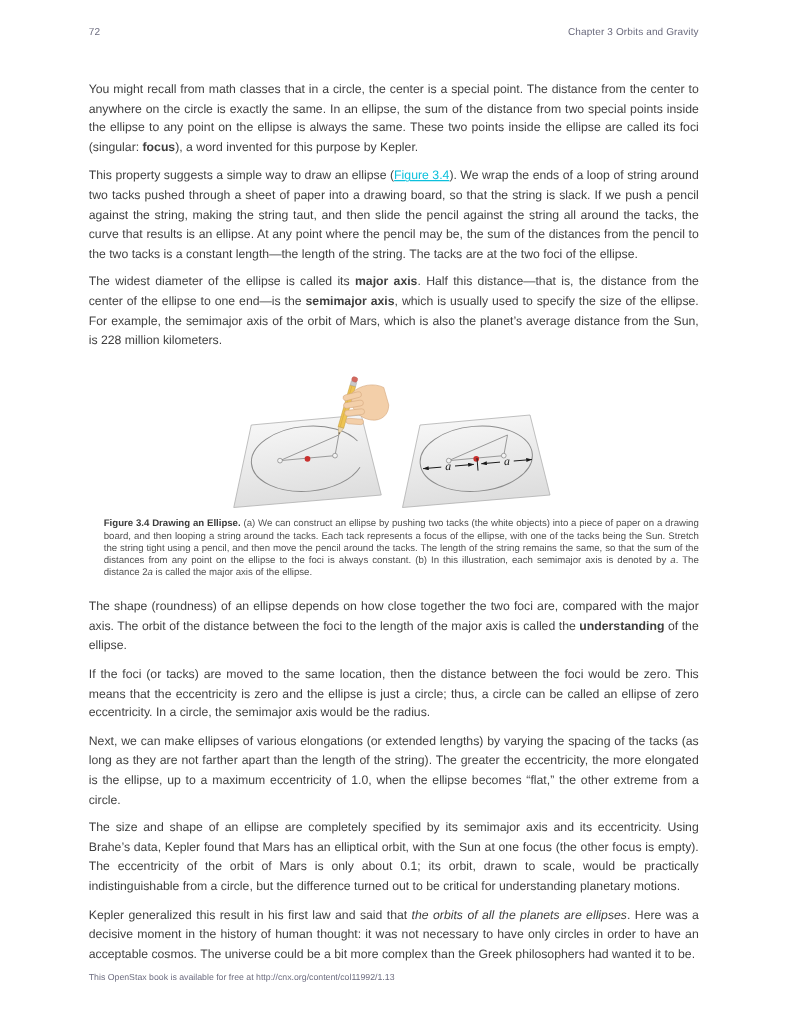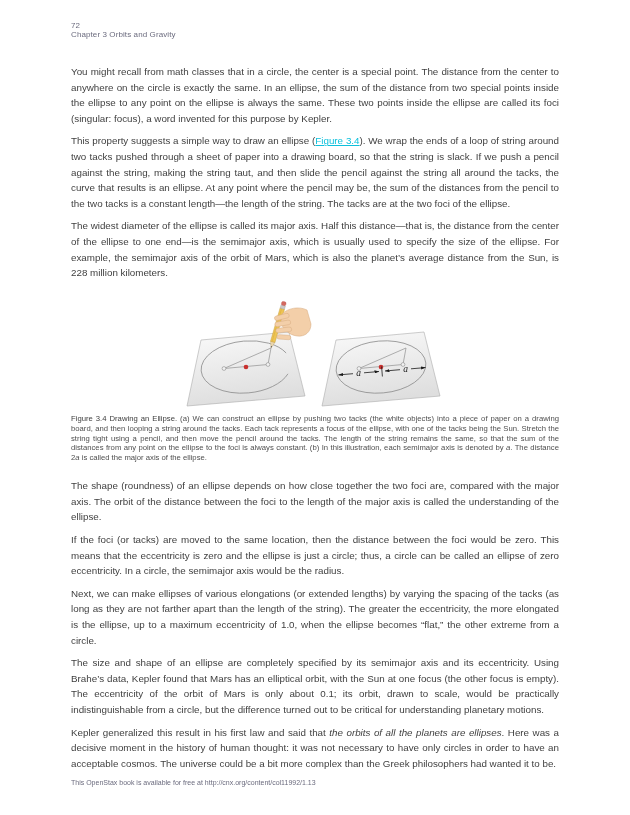--- a/index.html
+++ b/index.html
@@ -5,37 +5,37 @@
   * { margin:0; padding:0; box-sizing:border-box; }
   html,body { background:#ffffff; }
   .page {
     position:relative; width:630px; height:815px; background:#fff;
     font-family:"Liberation Sans", sans-serif; overflow:hidden;
     margin:0 auto;
   }
   .page-header {
     position:absolute; top:21px; left:71px; right:71px;
     display:flex; justify-content:space-between;
-    font-size:8px; color:#6b6b7e; letter-spacing:0.1px;flex-direction:column;
+    font-size:8px; color:#6b6b7e; letter-spacing:0.1px;
   }
   .content {
     position:absolute; top:64px; left:71px; width:488px;
   }
   .content p {
     font-size:9.8px; line-height:15.6px; color:#3f3f3f;
     text-align:justify; margin:0 0 7px 0;
   }
-  .seg-b { font-weight:normal; }
+  .seg-b { font-weight:bold; }
   .seg-i { font-style:italic; }
   .seg-link { color:var(--link, #0dc0dc); cursor:pointer;text-decoration:underline; }
   .figure-block { margin:4px 0 0 0; }
   .figure-art { display:block; margin:0 auto; }
   .figure-caption {
     font-size:7.7px; line-height:9.9px; color:#4f4f4f;
-    text-align:justify; margin:6px 0 15px 0;
+    text-align:justify; margin:6px 0 15px 12px;
   }
   .figure-caption .seg-b { color:#3c3c3c; }
   .page-footer {
     position:absolute; top:779px; left:71px;
     font-size:7px; color:#6b6b7e;
   }
   svg text.panel-label { font-family:"Liberation Sans", sans-serif; font-size:9px; fill:#3c3c3c; }
   svg text.dim-label { font-family:"Liberation Serif", serif; font-style:italic; font-size:9.5px; fill:#1a1a1a; }
 </style>
 </head>

